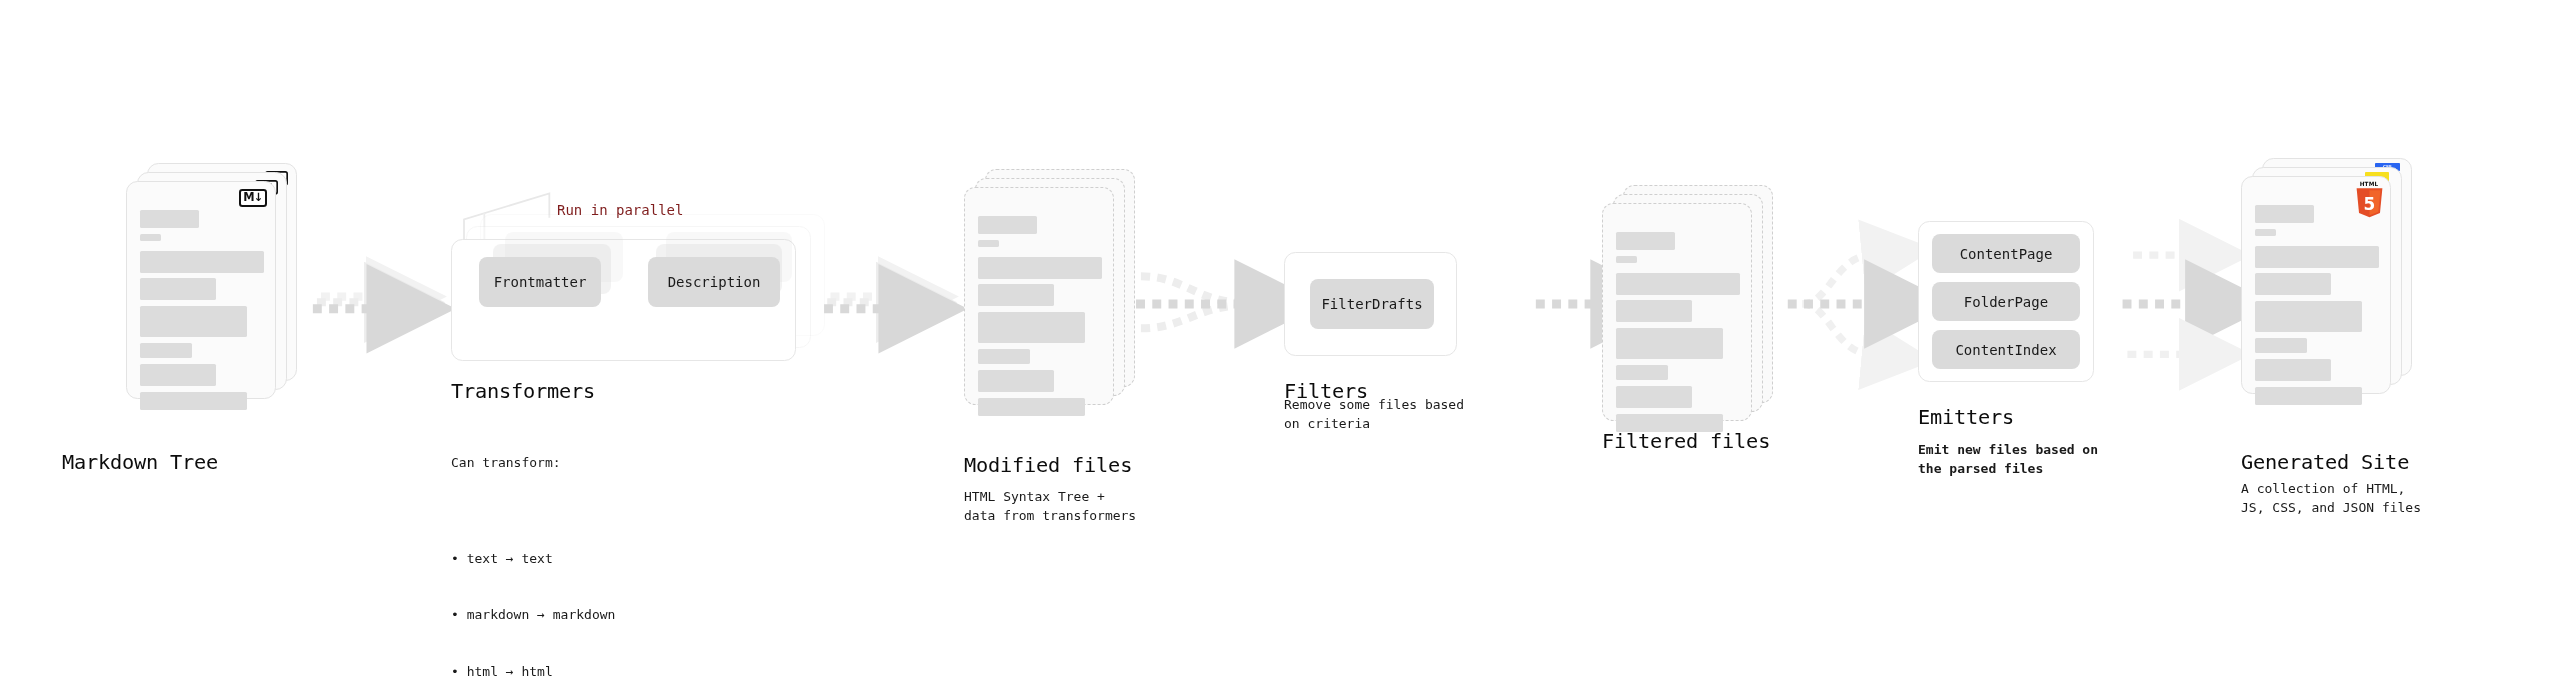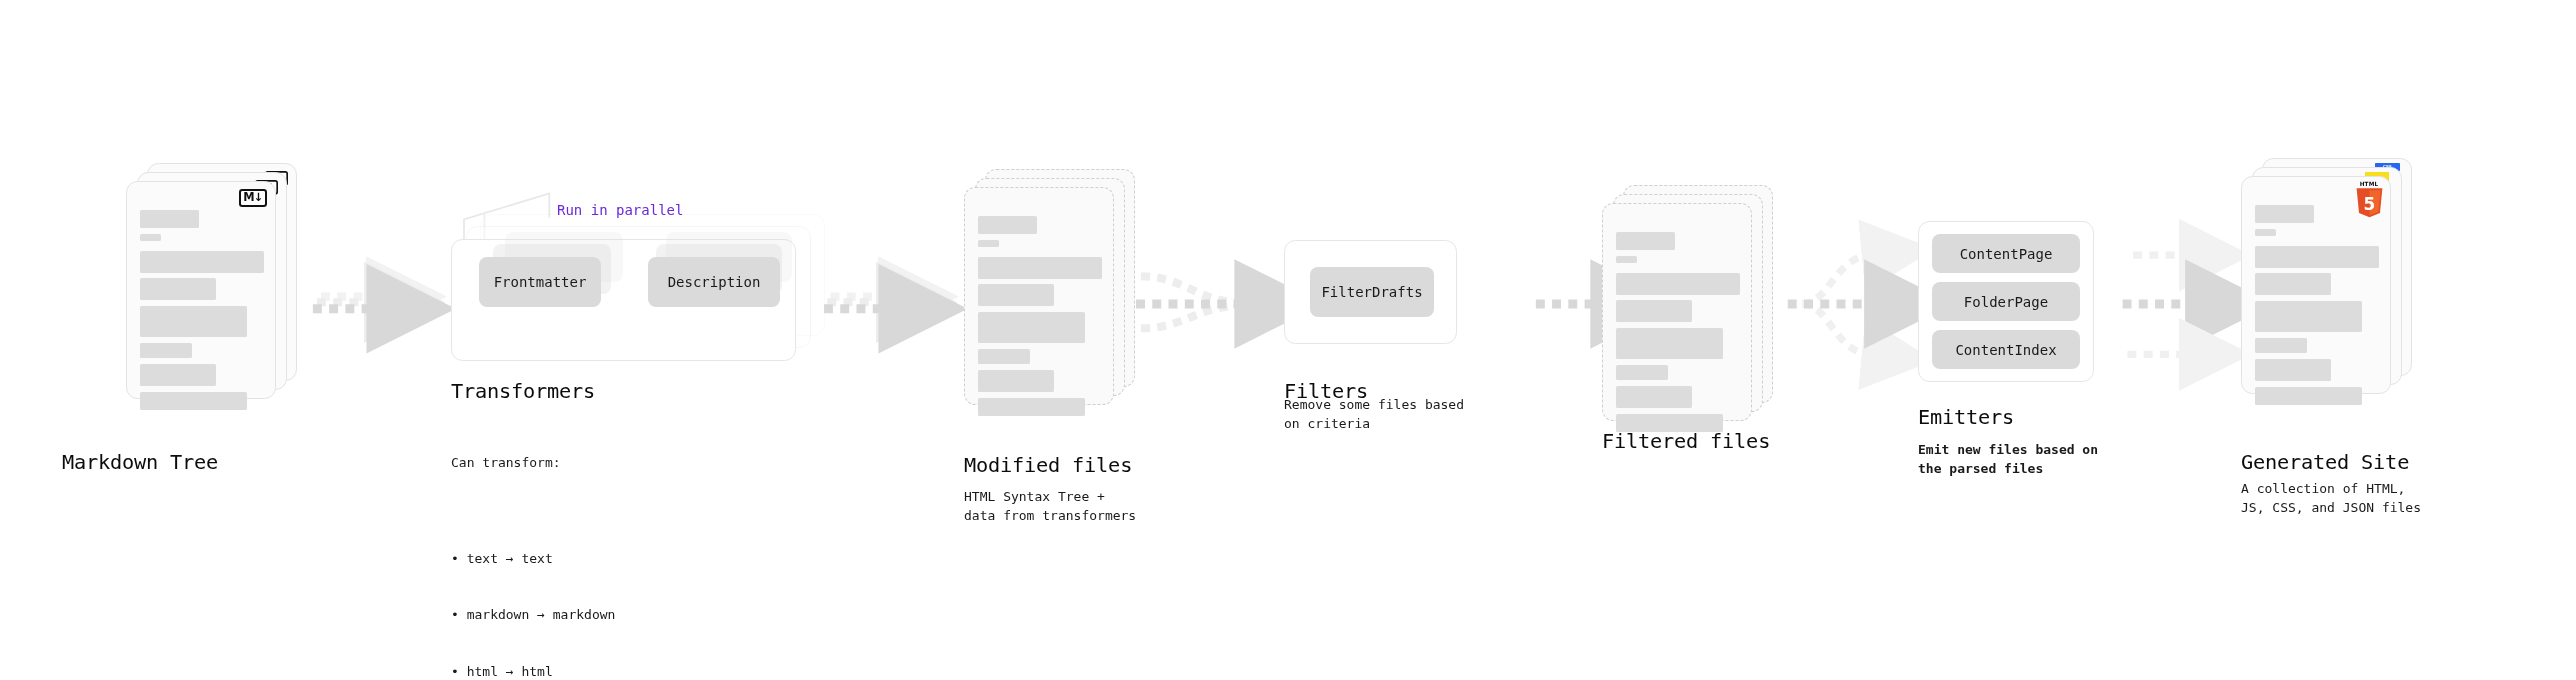--- a/index.html
+++ b/index.html
@@ -98,21 +98,21 @@
     position: absolute;
     font-size: 13px;
     line-height: 1.45;
     color: #1a1a1a;
     font-family: "DejaVu Sans Mono", "Liberation Mono", monospace;
     white-space: pre;
   }
   .hint {
     position: absolute;
     font-size: 14px;
-    color: #6d28d9;
+    color: #7f1d1d;
     font-family: "DejaVu Sans Mono", "Liberation Mono", monospace;
     white-space: nowrap;
   }
   ul.blist { list-style: none; margin-top: 1.6px; }
   ul.blist li { white-space: pre; }
   ul.blist li:before { content: "\2022  "; }
 
   svg { overflow: visible; display: block; }
 </style>
 </head>
@@ -254,21 +254,21 @@
           <div class="bar" style="width: 52px; height: 15.4px;"></div>
           <div class="bar" style="width: 76px; height: 22px;"></div>
           <div class="bar" style="width: 107px; height: 18px;"></div>
         </div>
     </div>
   </div>
   <div class="title" style="left:964px; top:453px;">Modified files</div>
   <div class="sub" style="left:964px; top:488px;">HTML Syntax Tree +
 data from transformers</div>
 
-  <div class="boxwrap" style="left:1284px; top:240px; width:179px; height:106px;padding-left:32px;">
+  <div class="boxwrap" style="left:1284px; top:252px; width:179px; height:106px;padding-left:32px;">
     <div class="rbox" style="left:0; top:0; width:173px; height:104px;"></div>
     <div class="pill" style="left:26px; top:27px; width:124px; height:50px;">FilterDrafts</div>
   </div>
   <div class="title" style="left:1284px; top:379px;">Filters</div>
   <div class="sub" style="left:1284px; top:396px;">Remove some files based
 on criteria</div>
 
   <div class="filestack dashed" style="left:1602px; top:185px;">
     <div class="sheet s3"></div>
     <div class="sheet s2"></div>

